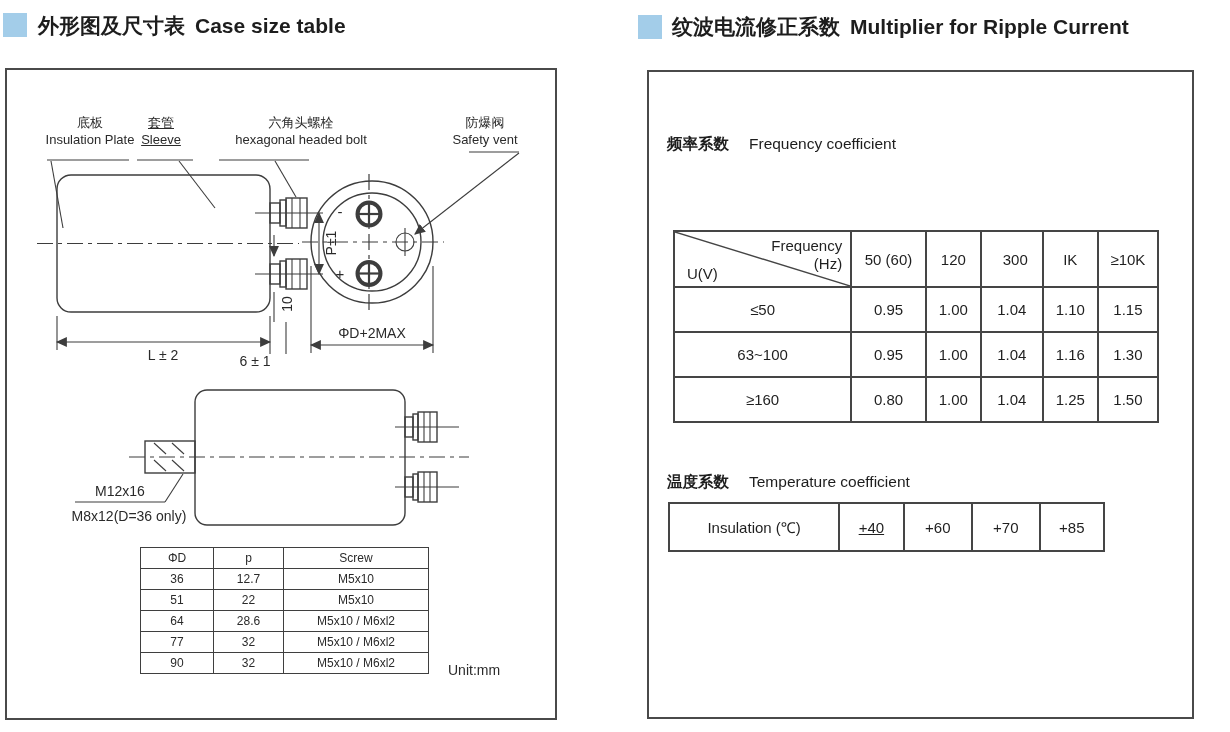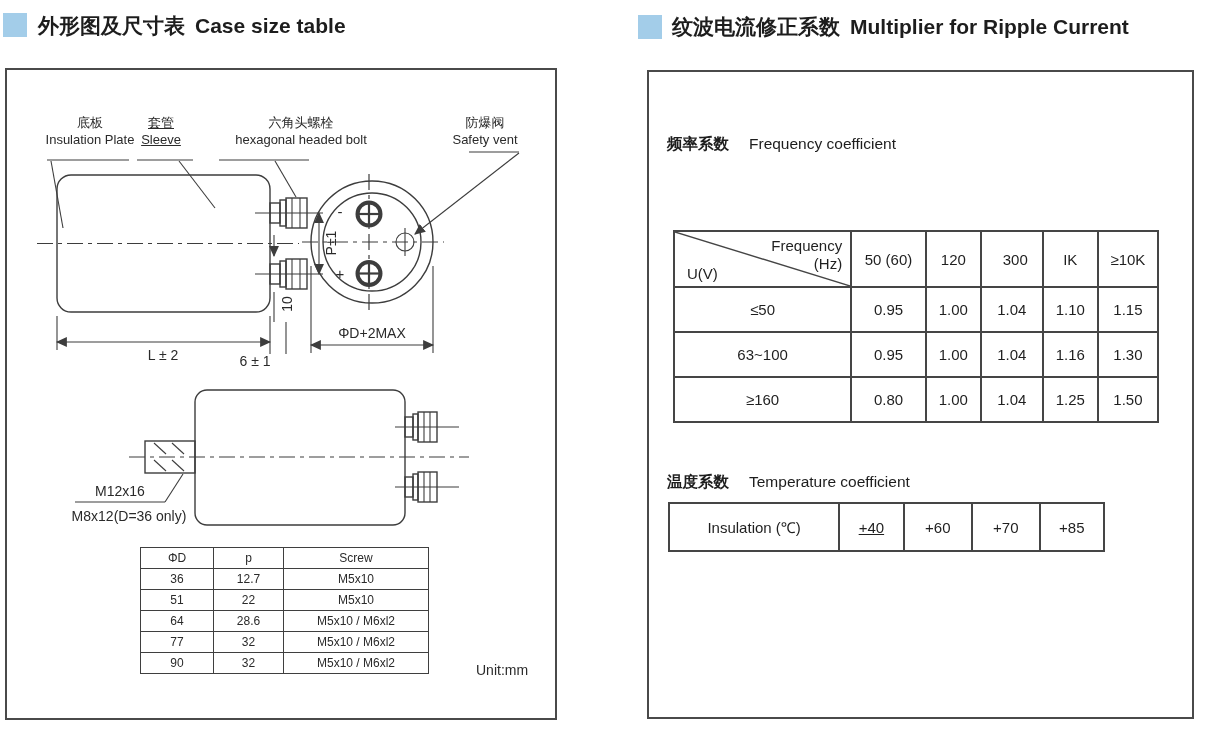--- a/index.html
+++ b/index.html
@@ -30,21 +30,21 @@
   #freq-table{position:absolute;left:24px;top:158px;width:486px;font-size:15px;}
   #freq-table td{border:2px solid #454545;text-align:center;padding:0;color:#1f1f1f;}
   #freq-table tr.hdr td{height:54px;}
   #freq-table tr.datarow td{height:43px;}
   td.diag{position:relative;}
   .c-top{position:absolute;right:8px;top:5px;font-size:15px;}
   .c-top2{position:absolute;right:8px;top:23px;font-size:15px;}
   .c-bot{position:absolute;left:12px;bottom:4px;font-size:15px;}
   #temp-table{position:absolute;left:19px;top:430px;width:437px;font-size:15px;}
   #temp-table td{border:2px solid #454545;text-align:center;padding:0;height:46px;color:#1f1f1f;}
-  #unit-note{position:absolute;left:469px;top:592px;font-size:14px;color:#2a2a2a;}
+  #unit-note{position:absolute;left:441px;top:592px;font-size:14px;color:#2a2a2a;}
 </style>
 </head>
 <body>
 
 <div class="sq" style="left:3px;top:13px;"></div>
 <div class="sec-title" style="left:38px;top:12px;">
   <span class="zh">外形图及尺寸表</span><span class="en">Case size table</span>
 </div>
 
 <div class="sq" style="left:638px;top:15px;"></div>

